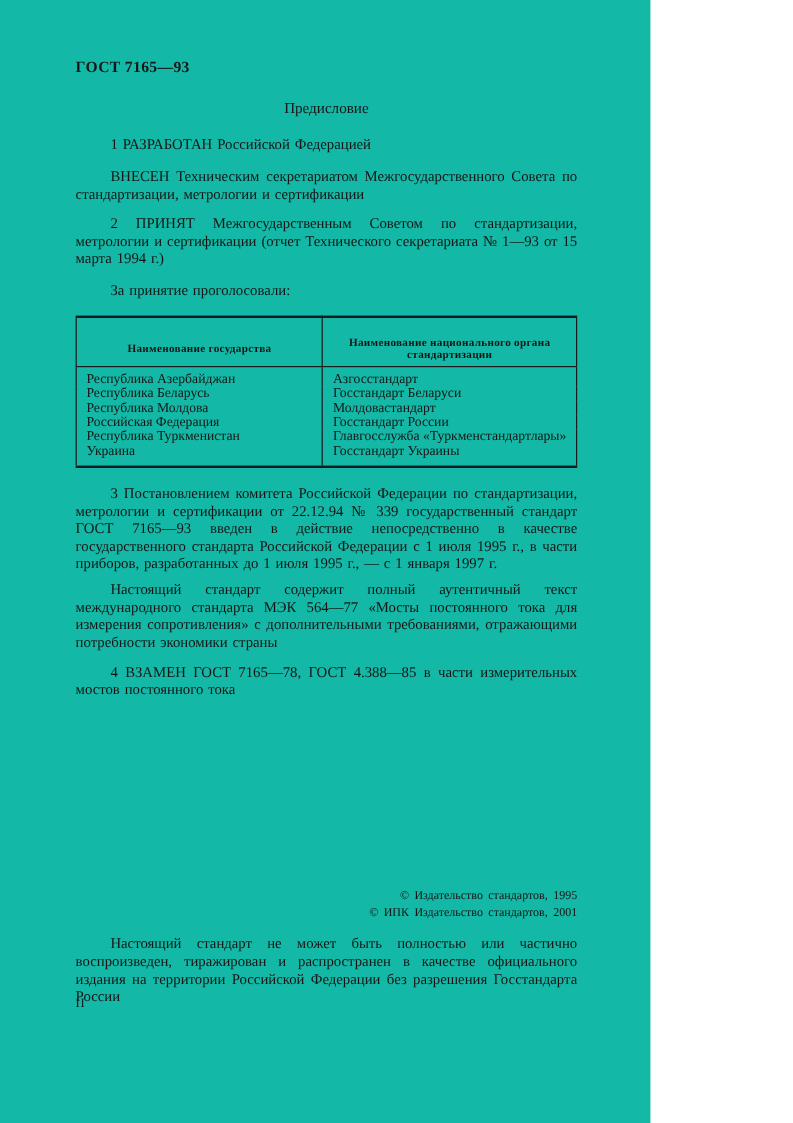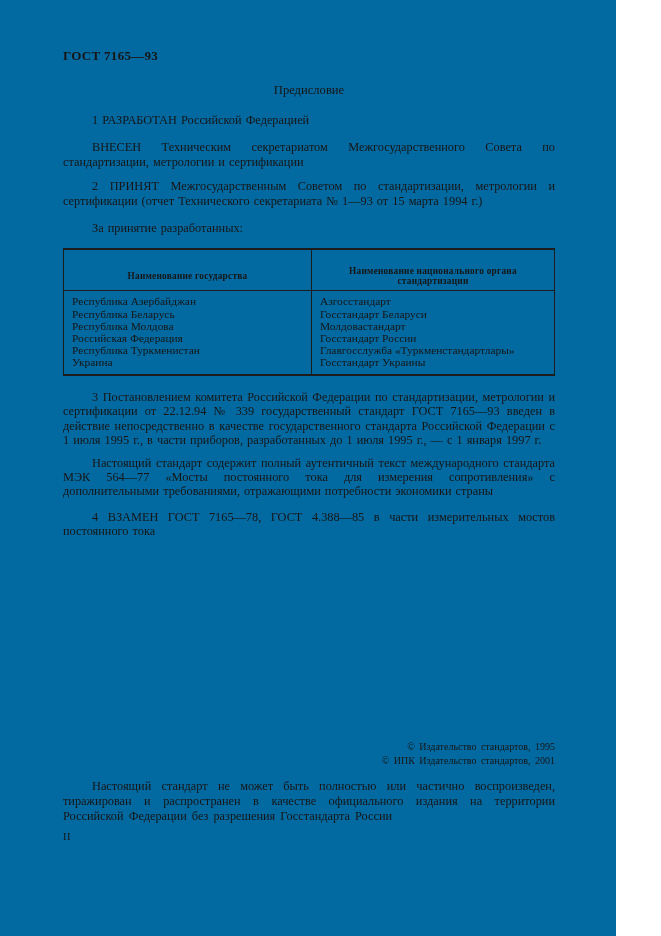--- a/index.html
+++ b/index.html
@@ -7,23 +7,23 @@
   body {
     width: 661px;
     height: 936px;
     font-family: "Liberation Serif", "DejaVu Serif", serif;
     color: #161616;
     position: relative;
     overflow: hidden;
   }
   .page {
     position: relative;
-    width: 616px;
+    width: 542px;
     height: 936px;
-    background: #0369a1;
+    background: #14b8a6;
   }
   .content {
     position: absolute;
     left: 63px;
     right: 61px;
     top: 0;
   }
   .doc-code {
     padding-top: 48px;
     font-size: 13px;
@@ -120,21 +120,21 @@
     <div class="doc-code">ГОСТ 7165—93</div>
 
     <div class="section-title">Предисловие</div>
 
     <p class="body-par m-p1">1  РАЗРАБОТАН Российской Федерацией</p>
 
     <p class="body-par m-p2">ВНЕСЕН Техническим секретариатом Межгосударственного Совета по стандартизации, метрологии и сертификации</p>
 
     <p class="body-par m-p3">2  ПРИНЯТ Межгосударственным Советом по стандартизации, метрологии и сертификации (отчет Технического секретариата № 1—93 от 15 марта 1994 г.)</p>
 
-    <p class="body-par m-p4">За принятие разработанных:</p>
+    <p class="body-par m-p4">За принятие проголосовали:</p>
 
     <table class="vote-table">
       <colgroup>
           <col class="c1">
           <col class="c2">
         </colgroup>
       <thead>
         <tr>
           <th>Наименование государства</th>
           <th>Наименование национального органа стандартизации</th>

